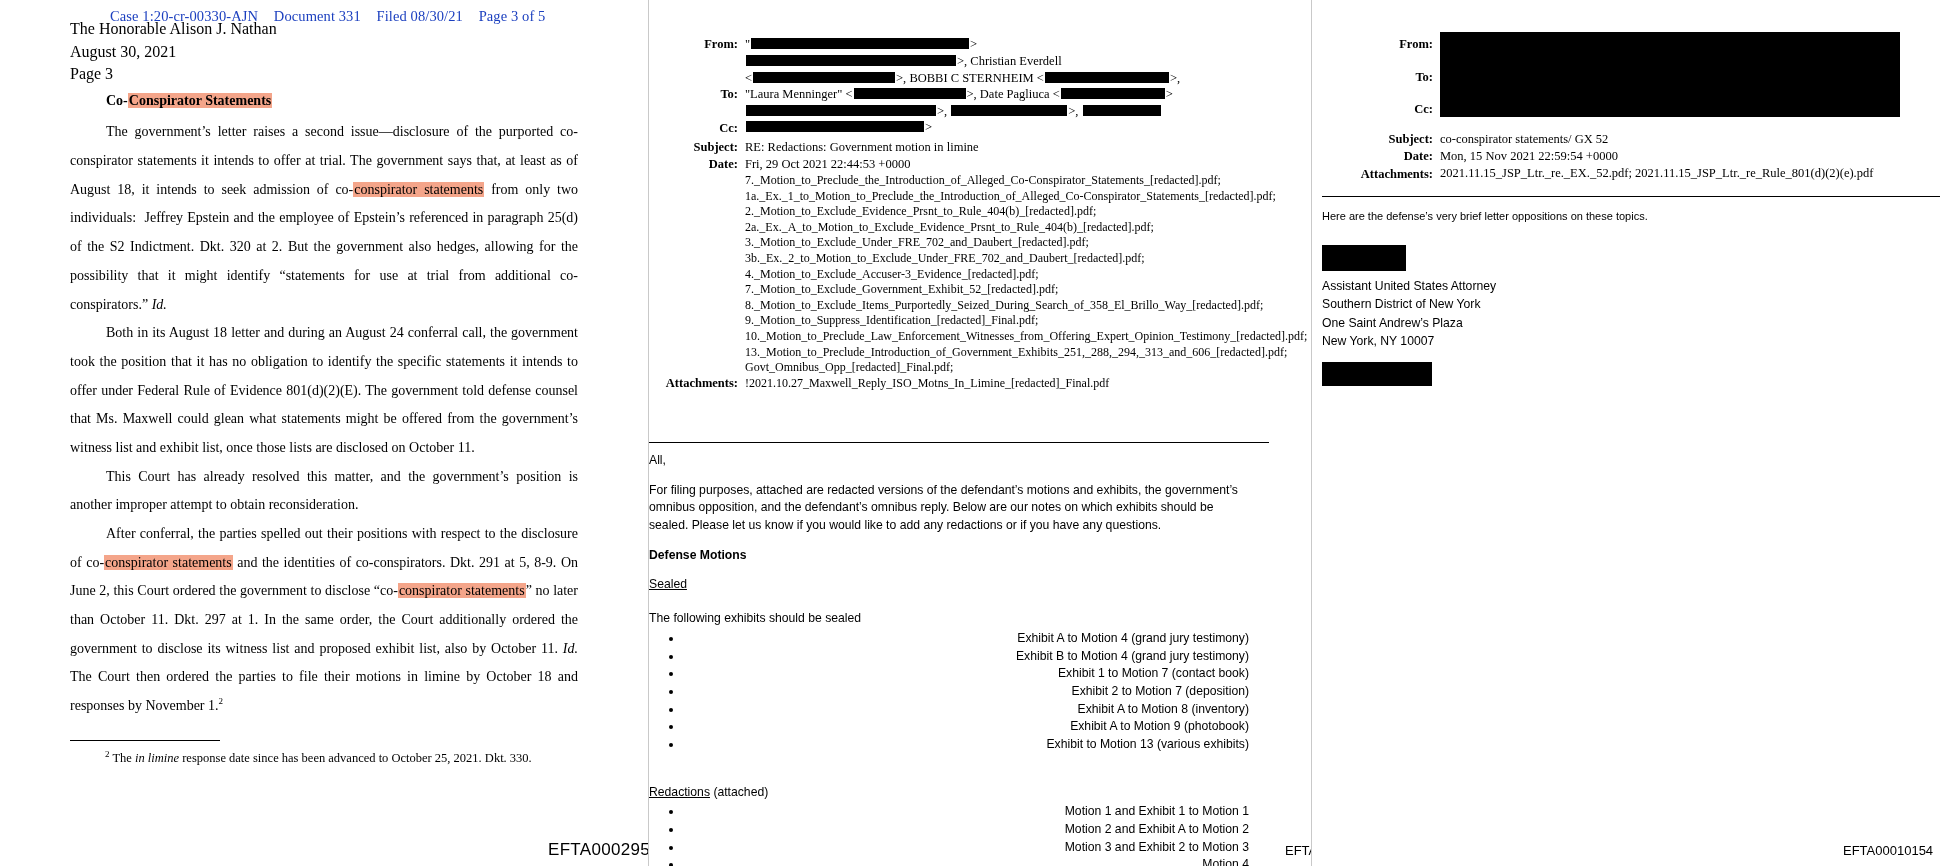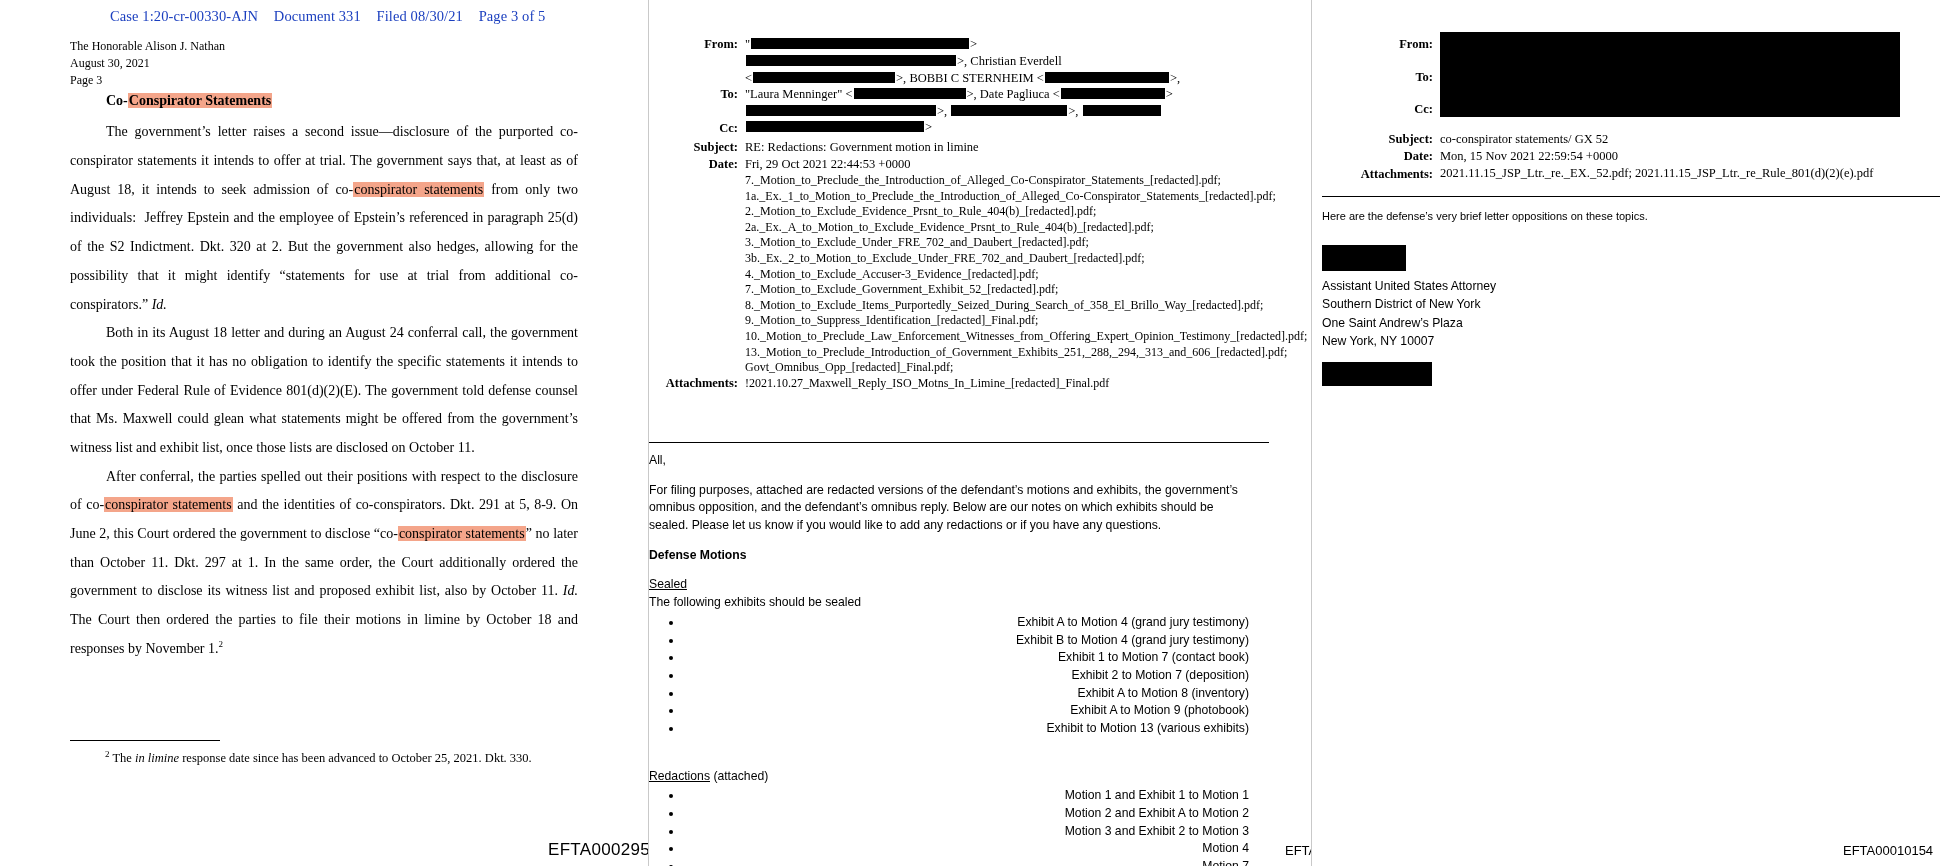--- a/index.html
+++ b/index.html
@@ -38,23 +38,23 @@
     left: 110px;
     font-family: "Liberation Serif", serif;
     font-size: 14.5px;
     color: #1b3fbf;
     letter-spacing: 0.1px;
     white-space: nowrap;
   }
   .stamp span { margin-right: 12px; }
   .hdr-block {
     position: absolute;
-    top: 38px;
+    top: 18px;
     left: 70px;
-    font-size: 12px;
+    font-size: 16px;
     line-height: 1.42;
   }
   .doc-body {
     position: absolute;
     top: 90px;
     left: 70px;
     width: 508px;
     font-size: 14px;
     line-height: 2.05;
     text-align: justify;
@@ -258,20 +258,21 @@
     <div>Page 3</div>
   </div>
 
   <div class="doc-body">
     <div class="sec-head"><b><span>Co-</span><span class="hl">Conspirator Statements</span></b></div>
 
     <p>The government’s letter raises a second issue—disclosure of the purported co-conspirator statements it intends to offer at trial. The government says that, at least as of August 18, it intends to seek admission of co-<span class="hl">conspirator statements</span> from only two individuals:&nbsp; Jeffrey Epstein and the employee of Epstein’s referenced in paragraph 25(d) of the S2 Indictment. Dkt. 320 at 2. But the government also hedges, allowing for the possibility that it might identify “statements for use at trial from additional co-conspirators.” <i>Id.</i></p>
 
     <p>Both in its August 18 letter and during an August 24 conferral call, the government took the position that it has no obligation to identify the specific statements it intends to offer under Federal Rule of Evidence 801(d)(2)(E). The government told defense counsel that Ms. Maxwell could glean what statements might be offered from the government’s witness list and exhibit list, once those lists are disclosed on October 11.</p>
 
+    <p>This Court has already resolved this matter, and the government’s position is another improper attempt to obtain reconsideration.</p>
 
     <p>After conferral, the parties spelled out their positions with respect to the disclosure of co-<span class="hl">conspirator statements</span> and the identities of co-conspirators. Dkt. 291 at 5, 8-9. On June 2, this Court ordered the government to disclose “co-<span class="hl">conspirator statements</span>” no later than October 11. Dkt. 297 at 1. In the same order, the Court additionally ordered the government to disclose its witness list and proposed exhibit list, also by October 11. <i>Id.</i> The Court then ordered the parties to file their motions in limine by October 18 and responses by November 1.<span class="sup">2</span></p>
   </div>
 
   <div class="fn-rule"></div>
   <div class="footnote"><span class="sup">2</span> The <i>in limine</i> response date since has been advanced to October 25, 2021. Dkt. 330.</div>
 
   <div class="bates-left">EFTA00029592</div>
 </div>
 
@@ -330,21 +331,21 @@
       </div>
     </div>
   </div>
 
   <div class="sep-line" style="top:442px"></div>
 
   <div class="body2">
     <p>All,</p>
     <p>For filing purposes, attached are redacted versions of the defendant’s motions and exhibits, the government’s omnibus opposition, and the defendant’s omnibus reply.  Below are our notes on which exhibits should be sealed.  Please let us know if you would like to add any redactions or if you have any questions.</p>
     <p class="b">Defense Motions</p>
-    <p style="margin-bottom:0"><span class="u">Sealed</span></p>
+    <p style="margin-bottom:16px"><span class="u">Sealed</span></p>
     <p style="margin-bottom:0">The following exhibits should be sealed</p>
     <ul>
       <li>Exhibit A to Motion 4 (grand jury testimony)</li>
       <li>Exhibit B to Motion 4 (grand jury testimony)</li>
       <li>Exhibit 1 to Motion 7 (contact book)</li>
       <li>Exhibit 2 to Motion 7 (deposition)</li>
       <li>Exhibit A to Motion 8 (inventory)</li>
       <li>Exhibit A to Motion 9 (photobook)</li>
       <li>Exhibit to Motion 13 (various exhibits)</li>
     </ul>

